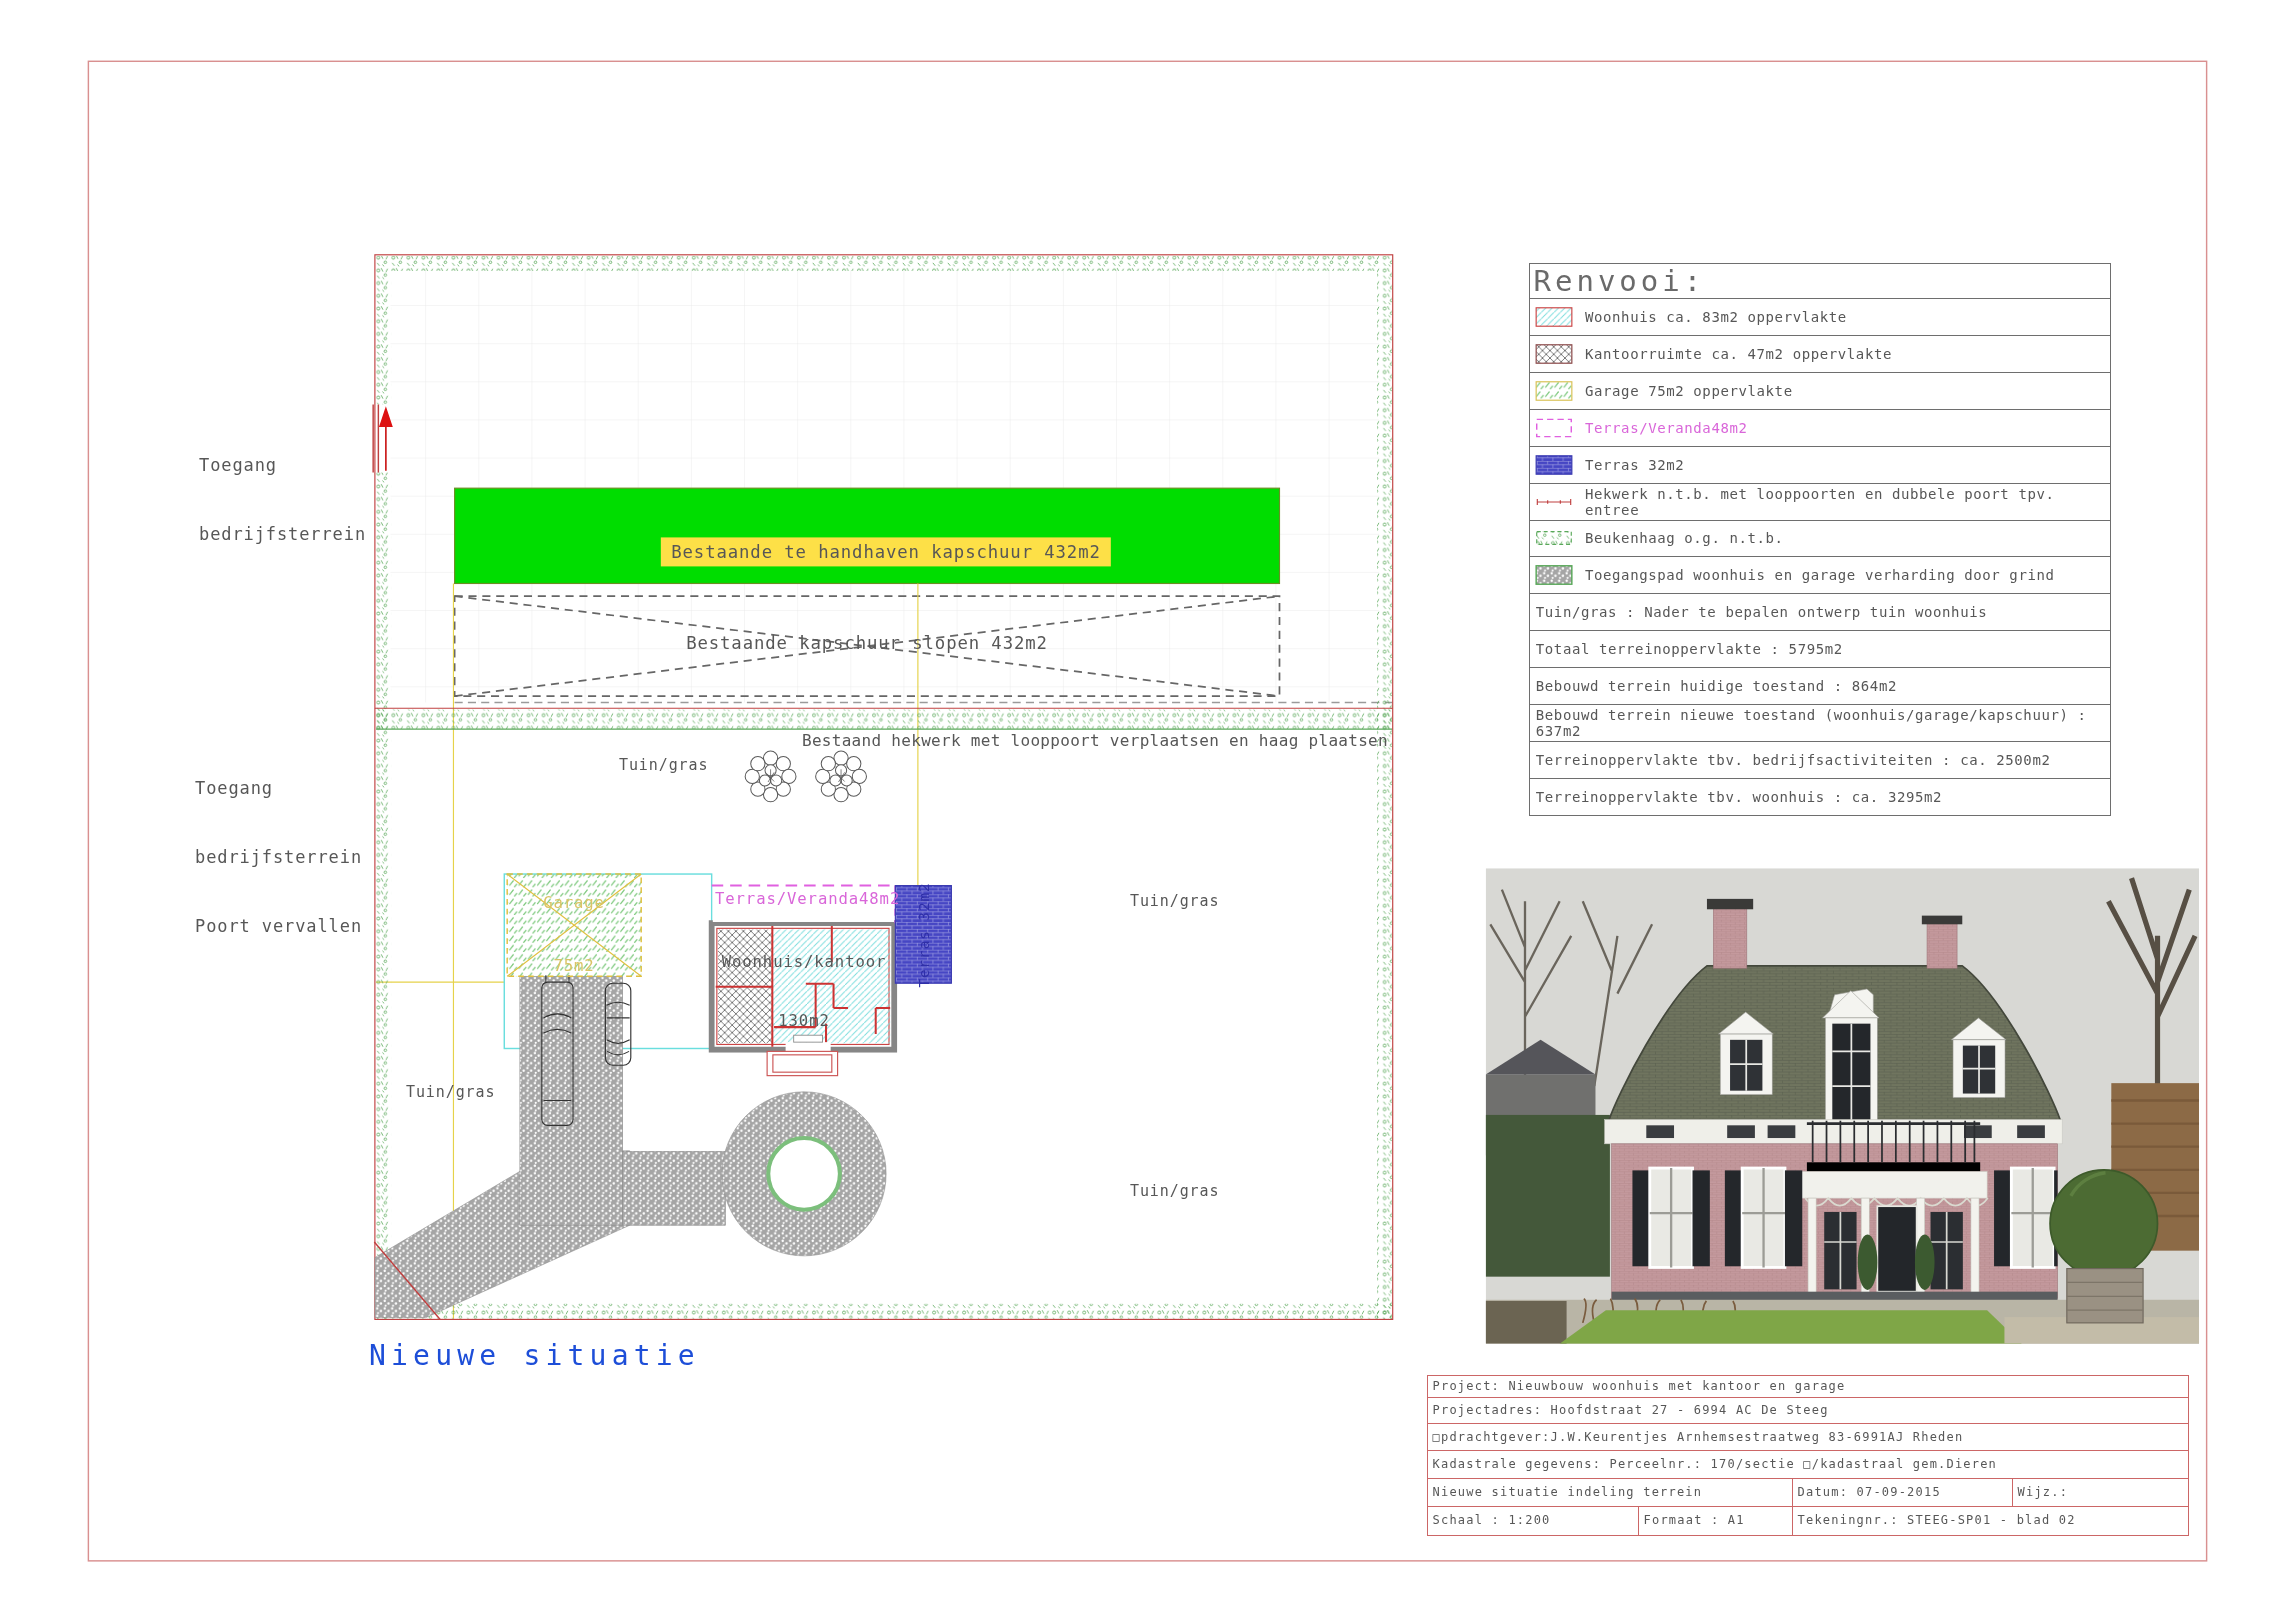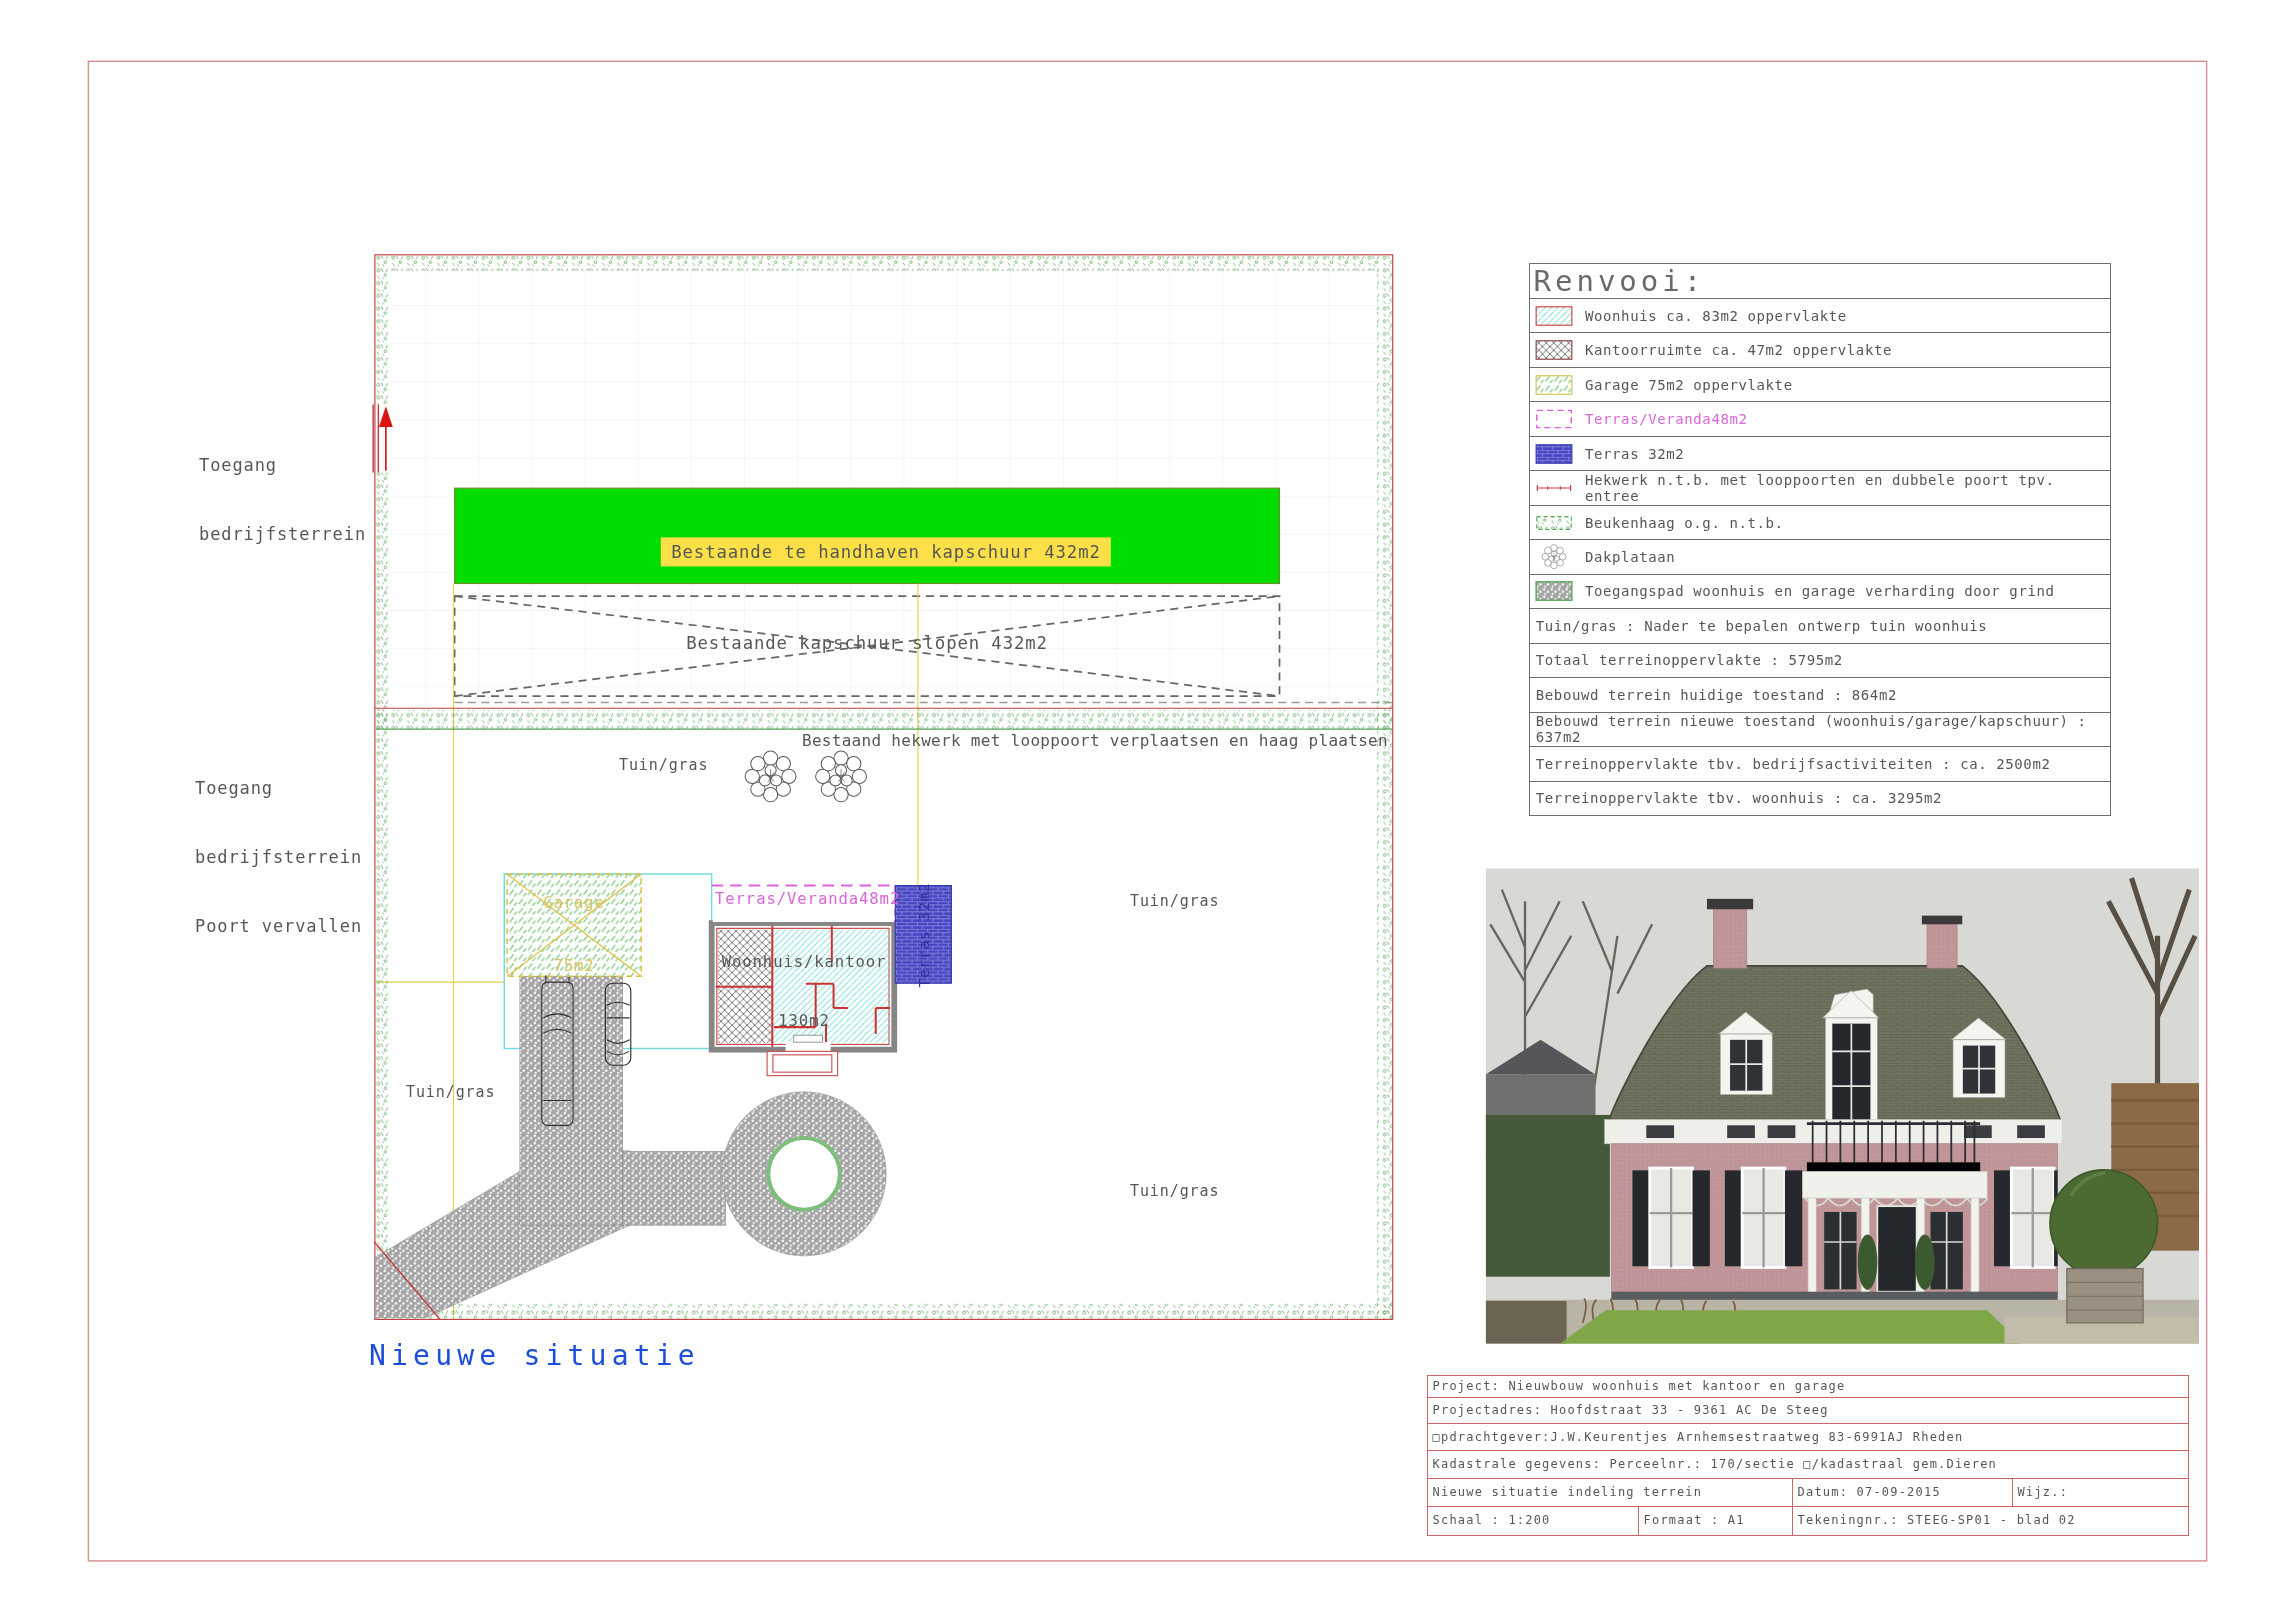--- a/index.html
+++ b/index.html
@@ -403,28 +403,20 @@
   <div class="lg-row">
     <span class="lg-sw">
       <svg width="38" height="22" viewBox="0 0 66 38">
           <rect x="3" y="8" width="60" height="22" fill="url(#hedgeP)" stroke="#5aa85a" stroke-width="2" stroke-dasharray="7 5"></rect>
         </svg>
     </span>
       <span class="lg-txt">Beukenhaag o.g. n.t.b.</span>
   </div>
   <div class="lg-row">
     <span class="lg-sw">
-      <svg width="38" height="25.4" viewBox="-33 -22 66 44">
-          <use href="#treeSym" transform="scale(0.42)"></use>
-        </svg>
-    </span>
-      <span class="lg-txt">Dakplataan</span>
-  </div>
-  <div class="lg-row">
-    <span class="lg-sw">
       <svg width="38" height="22" viewBox="0 0 66 38">
           <rect x="2" y="3" width="62" height="32" fill="url(#gravelP)" stroke="#5aa85a" stroke-width="2.5"></rect>
         </svg>
     </span>
       <span class="lg-txt">Toegangspad woonhuis en garage verharding door grind</span>
   </div>
   <div class="lg-row noswatch">
       <span class="lg-txt">Tuin/gras : Nader te bepalen ontwerp tuin woonhuis</span>
     </div>
   <div class="lg-row noswatch">
@@ -442,21 +434,21 @@
   <div class="lg-row noswatch">
       <span class="lg-txt">Terreinoppervlakte tbv. woonhuis : ca. 3295m2</span>
     </div>
 </div>
 
 <div id="tblock">
   <div class="tb-row h38">
       <div class="tb-cell" style="flex:1">Project: Nieuwbouw woonhuis met kantoor en garage</div>
     </div>
   <div class="tb-row h45">
-      <div class="tb-cell" style="flex:1">Projectadres: Hoofdstraat 33 - 9361 AC De Steeg</div>
+      <div class="tb-cell" style="flex:1">Projectadres: Hoofdstraat 27 - 6994 AC De Steeg</div>
     </div>
   <div class="tb-row h47">
       <div class="tb-cell" style="flex:1">□pdrachtgever:J.W.Keurentjes Arnhemsestraatweg 83-6991AJ Rheden</div>
     </div>
   <div class="tb-row h48">
       <div class="tb-cell" style="flex:1">Kadastrale gegevens: Perceelnr.: 170/sectie □/kadastraal gem.Dieren</div>
     </div>
   <div class="tb-row h49">
     <div class="tb-cell" style="width:364px">Nieuwe situatie indeling terrein</div>
     <div class="tb-cell" style="width:220px">Datum: 07-09-2015</div>

